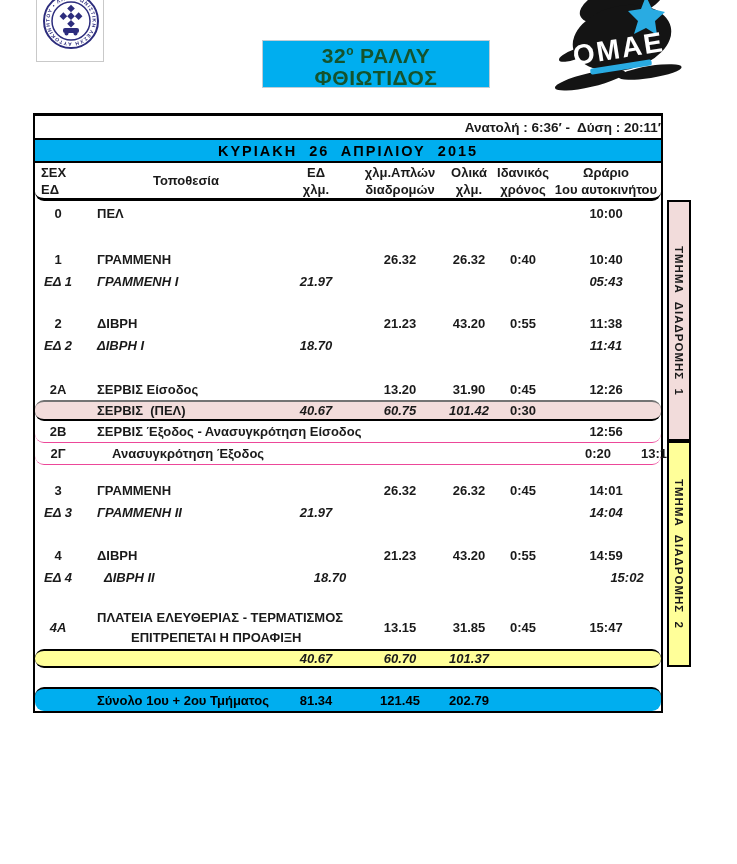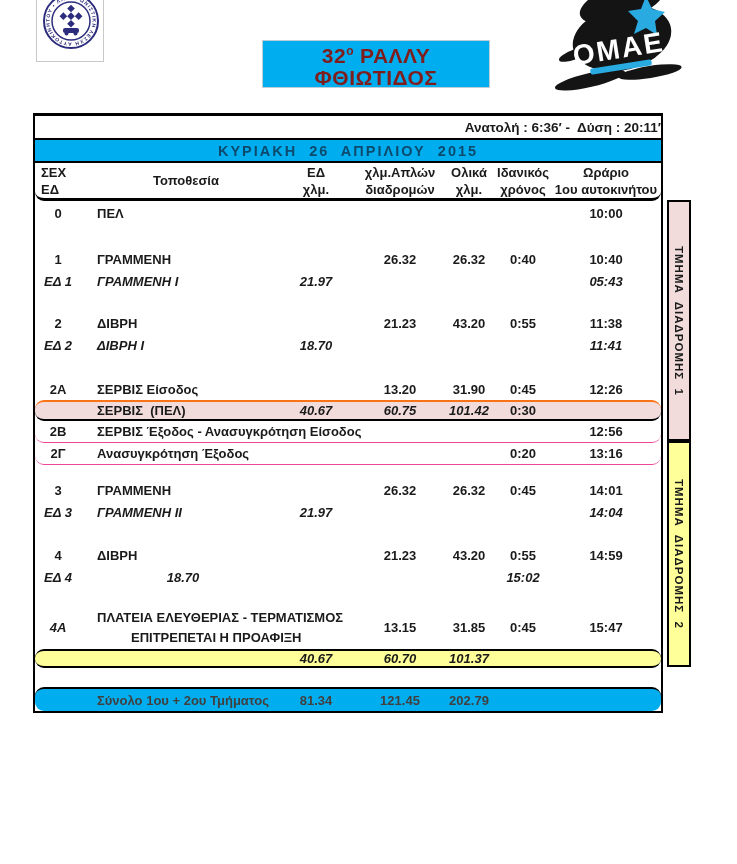--- a/index.html
+++ b/index.html
@@ -6,55 +6,55 @@
   html,body { width:737px; height:864px; background:#fff; overflow:hidden;
               font-family:"Liberation Sans", sans-serif; color:var(--ink,#1a1a1a); }
   .page { position:relative; width:737px; height:864px; background:#fff; }
 
   
   .club-box { position:absolute; left:36px; top:-12px; width:68px; height:74px;
               border:1px solid #c9c9c9; background:#fff; overflow:hidden; }
   .banner { position:absolute; left:262px; top:40px; width:228px; height:48px;
             background:var(--cyan,#00AEEF); border:1px solid #bfcdd6;
             display:flex; flex-direction:column; align-items:center; justify-content:center;
-            color:#7f1d1d; font-weight:bold; line-height:22px; letter-spacing:.5px; }
+            color:#14532d; font-weight:bold; line-height:22px; letter-spacing:.5px; }
   .banner .bl1 { font-size:21px; }
   .banner .bl1 sup { font-size:12px; vertical-align:super; }
   .banner .bl1 .rest { margin-left:6px; }
   .banner .bl2 { font-size:21px; }
   .omae-box { position:absolute; left:550px; top:-8px; width:144px; height:120px; }
 
   
   .maintable { position:absolute; left:33px; top:113px; width:630px;
                border:2px solid #000; border-top-width:3px; background:#fff; }
   .trow { display:grid; grid-template-columns:56px 184px 82px 86px 52px 56px 1fr;
           align-items:center; font-size:13px; font-weight:bold;border-radius:9px; }
   .c { white-space:pre; overflow:visible; }
   .c.sech  { text-align:center; padding-right:10px; }
   .c.loc   { text-align:left; padding-left:6px; }
   .c.ed, .c.simple, .c.total, .c.ideal, .c.time { text-align:center; }
 
   .sunrow { height:24px; display:flex; align-items:center; justify-content:flex-end;
             padding-right:0; font-size:13.5px; font-weight:bold;
             border-bottom:2px solid #000; white-space:pre; }
-  .daterow { height:23px; background:var(--cyan,#00AEEF); color:#0c4a6e;
+  .daterow { height:23px; background:var(--cyan,#00AEEF); color:#000000;
              display:flex; align-items:center; justify-content:center;
              font-size:14.5px; font-weight:bold; letter-spacing:2px;
              border-bottom:2px solid #000; white-space:pre; }
   .head { height:38px; border-bottom:3px solid #000; align-items:center; }
   .head .c { line-height:17px; text-align:center; }
   .head .c.sech { text-align:left; padding:0 0 0 6px; }
 
   .ed-row { font-style:italic; }
-  .pink-row { background:var(--pink,#F2DCDB); border-top:2px solid #f97316; border-bottom:2px solid #000; }
+  .pink-row { background:var(--pink,#F2DCDB); border-top:2px solid #737373; border-bottom:2px solid #000; }
   .pink-row .c.ed, .pink-row .c.simple, .pink-row .c.total { font-style:italic; }
   .yellow-row { background:var(--yellow,#FFFF99); border-top:2px solid #000; border-bottom:2px solid #000; }
   .yellow-row .c.ed, .yellow-row .c.simple, .yellow-row .c.total { font-style:italic; }
   .thick-bottom { border-bottom:1px solid #ec4899; }
-  .cyan-row { background:var(--cyan,#00AEEF); color:#404040; border-top:2px solid #000; }
+  .cyan-row { background:var(--cyan,#00AEEF); color:#000000; border-top:2px solid #000; }
   .cyan-row .c.loc { text-align:center; padding-left:0; }
   .two-line .c.sech { font-style:italic; }
   .two-line .l2 { font-weight:bold; padding-left:34px; }
   .two-line .l1, .two-line .l2 { line-height:20px; }
 
   
   .strip { position:absolute; width:24px; border:2px solid #000;
            display:flex; align-items:center; justify-content:center;
            writing-mode:vertical-rl; white-space:pre;
            font-size:11.5px; font-weight:bold; letter-spacing:1px; }
@@ -190,21 +190,21 @@
         </div>
         <div class="trow thick-bottom" style="height: 22px;">
           <div class="c sech">2Β</div>
           <div class="c loc"><div class="l1">ΣΕΡΒΙΣ Έξοδος - Ανασυγκρότηση Είσοδος</div></div>
           <div class="c ed"></div>
           <div class="c simple"></div>
           <div class="c total"></div>
           <div class="c ideal"></div>
           <div class="c time">12:56</div>
         </div>
-        <div class="trow thick-bottom" style="height: 22px;">
+        <div class="trow thick-bottom" style="height: 22px; gap: 15px;">
           <div class="c sech">2Γ</div>
           <div class="c loc"><div class="l1">Ανασυγκρότηση Έξοδος</div></div>
           <div class="c ed"></div>
           <div class="c simple"></div>
           <div class="c total"></div>
           <div class="c ideal">0:20</div>
           <div class="c time">13:16</div>
         </div>
         <div class="trow spacer" style="height: 15px;"></div>
         <div class="trow " style="height: 21px;">
@@ -228,22 +228,23 @@
         <div class="trow spacer" style="height: 22px;"></div>
         <div class="trow " style="height: 21px;">
           <div class="c sech">4</div>
           <div class="c loc"><div class="l1">ΔΙΒΡΗ</div></div>
           <div class="c ed"></div>
           <div class="c simple">21.23</div>
           <div class="c total">43.20</div>
           <div class="c ideal">0:55</div>
           <div class="c time">14:59</div>
         </div>
-        <div class="trow ed-row" style="height: 22px;">
+        <div class="trow ed-row" style="height: 22px; gap: 7px;">
           <div class="c sech">ΕΔ 4</div>
+          <div class="c loc"><div class="l1">ΔΙΒΡΗ II</div></div>
           <div class="c ed">18.70</div>
           <div class="c simple"></div>
           <div class="c total"></div>
           <div class="c ideal"></div>
           <div class="c time">15:02</div>
         </div>
         <div class="trow spacer" style="height: 18px;"></div>
         <div class="trow two-line" style="height: 43px;">
           <div class="c sech">4Α</div>
           <div class="c loc"><div class="l1">ΠΛΑΤΕΙΑ ΕΛΕΥΘΕΡΙΑΣ - ΤΕΡΜΑΤΙΣΜΟΣ</div><div class="l2">ΕΠΙΤΡΕΠΕΤΑΙ Η ΠΡΟΑΦΙΞΗ</div></div>

